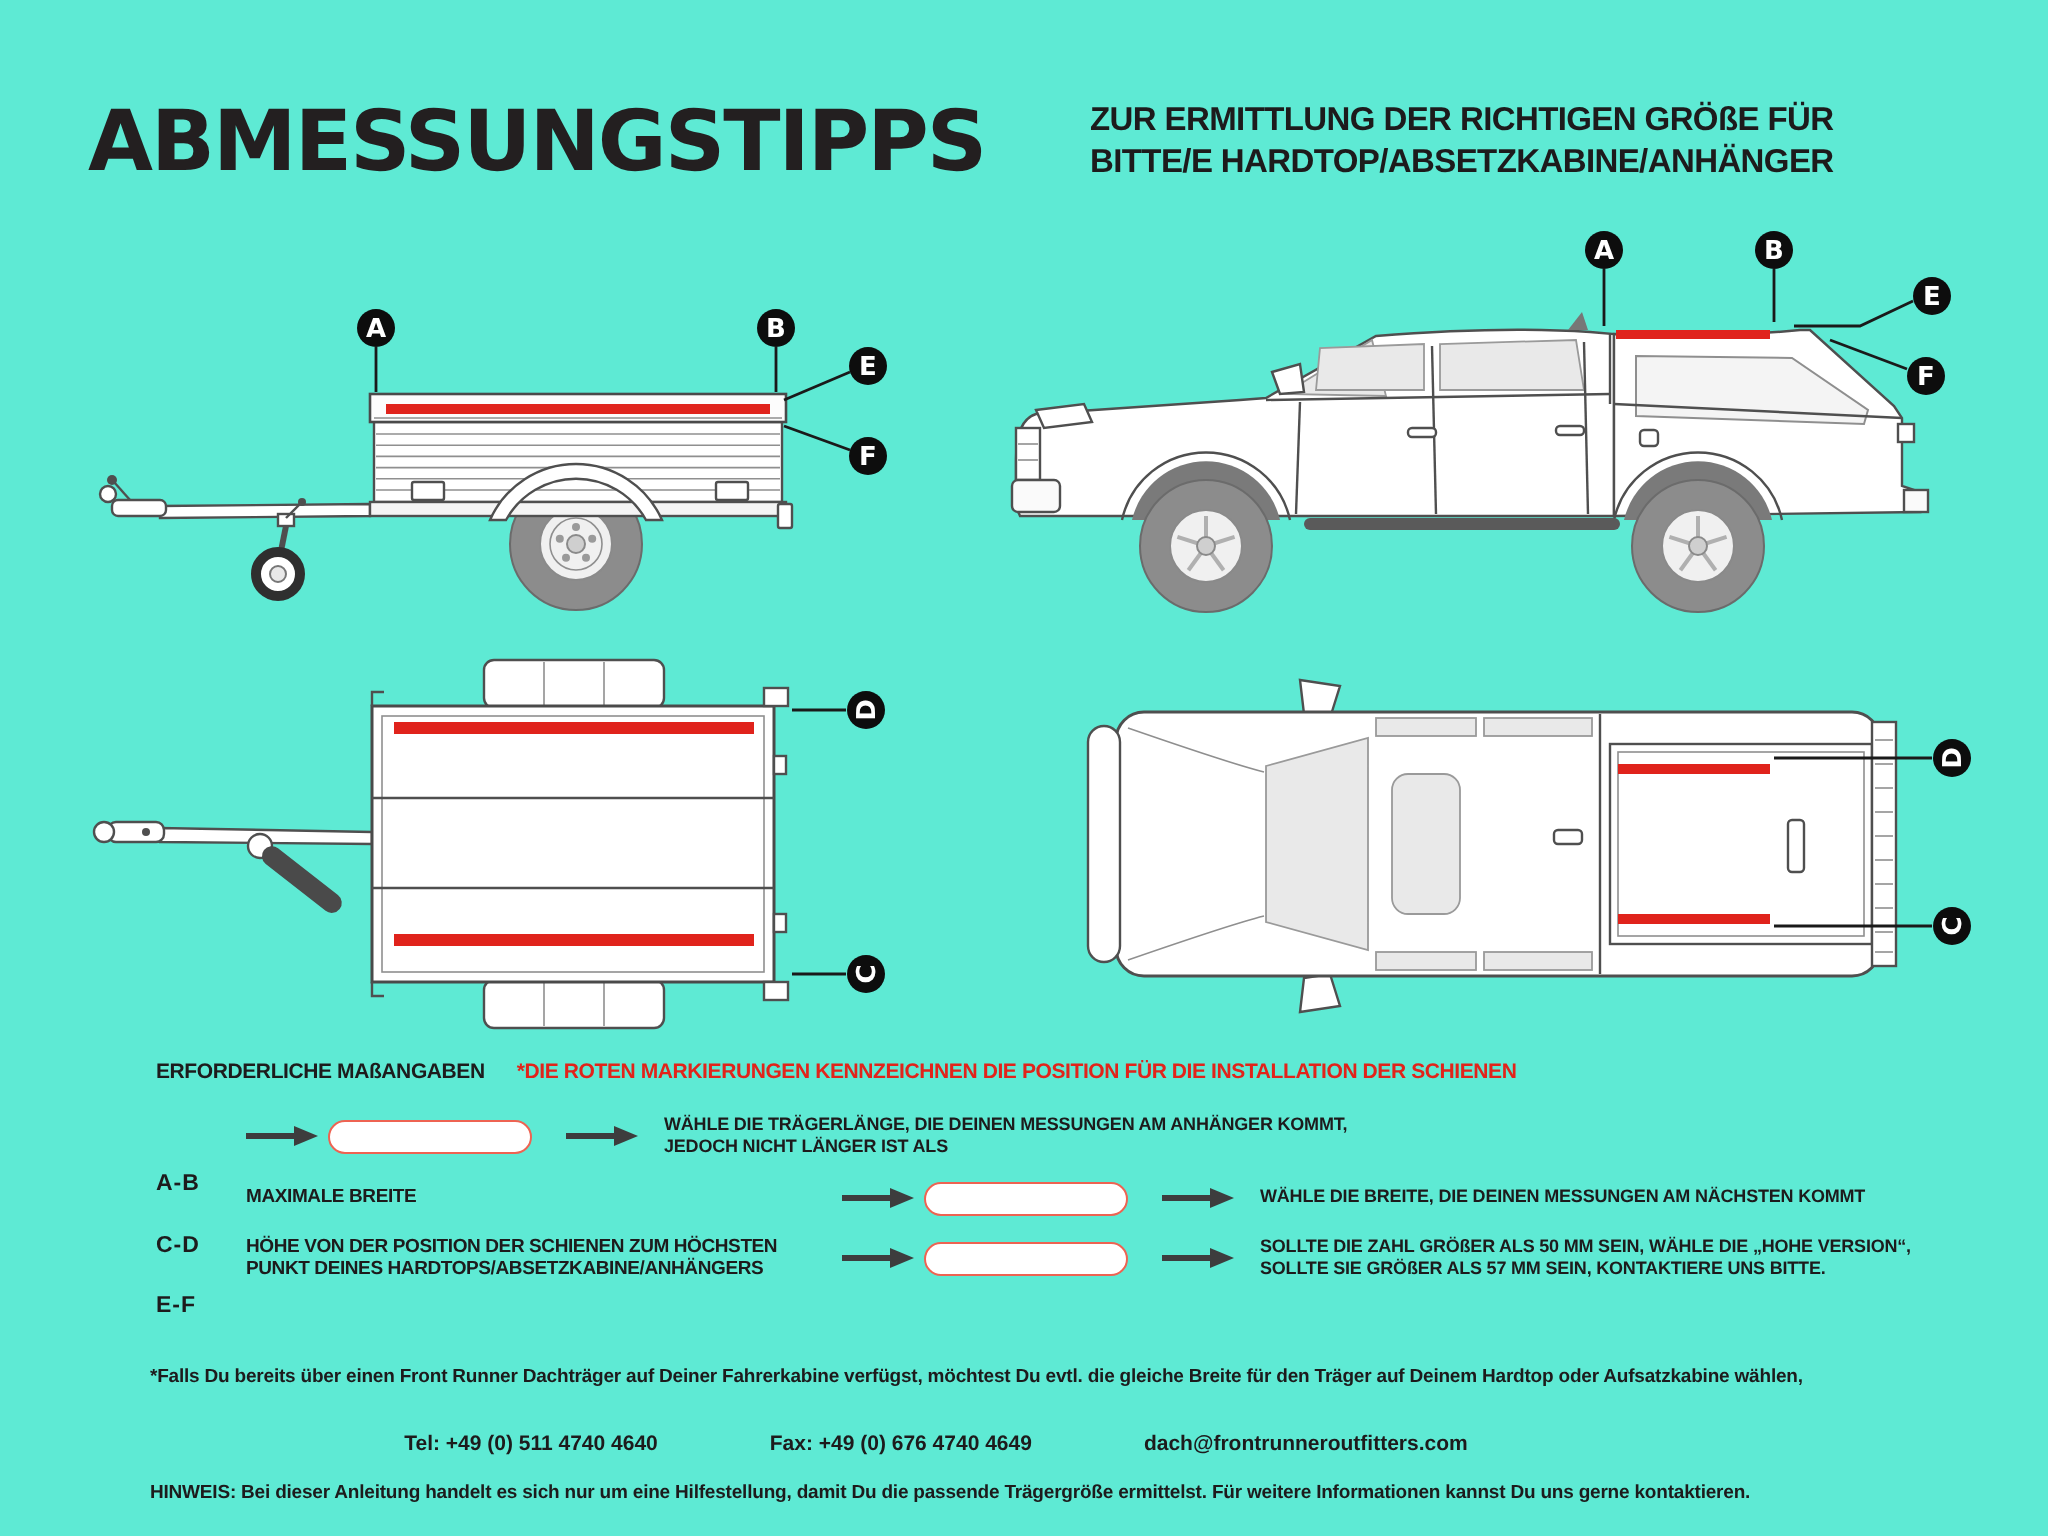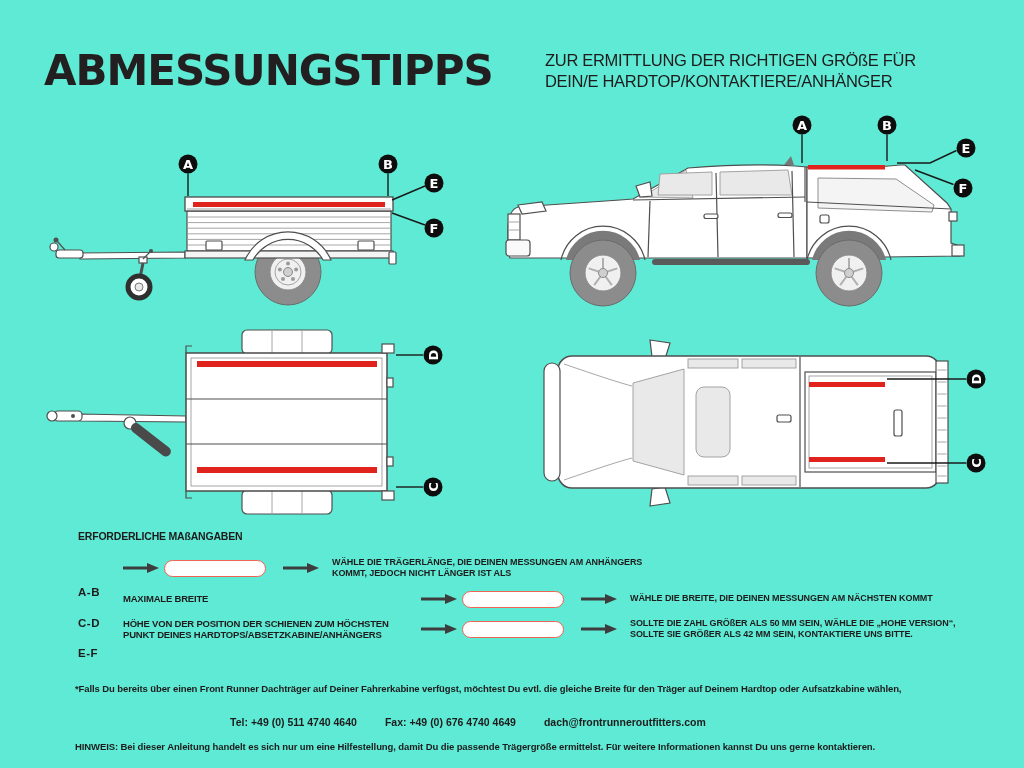--- a/index.html
+++ b/index.html
@@ -1,35 +1,35 @@
 <!DOCTYPE html>
 <html><head>
 <meta charset="utf-8">
 <style>
   html,body{margin:0;padding:0;background:#ffffff;}
   .sheet{position:relative;width:1024px;height:768px;background:#5eead4;overflow:hidden;
          font-family:"Liberation Sans",sans-serif;color:#1d1b1c;}
   .abs{position:absolute;}
   .title{left:44px;top:46px;font-family:"DejaVu Sans",sans-serif;font-weight:800;
          font-size:42px;letter-spacing:-1px;color:#231f20;}
-  .subtitle{left:545px;top:50px;font-weight:400;font-size:16.5px;line-height:21px;
+  .subtitle{left:545px;top:50px;font-weight:700;font-size:16.5px;line-height:21px;
             letter-spacing:-0.3px;color:#1d1b1c;}
   .sec-line{left:78px;top:530px;display:flex;gap:16px;align-items:flex-end;}
   .sec-head{font-weight:700;font-size:10.5px;letter-spacing:-0.2px;}
   .red-note{font-weight:700;font-size:10.5px;letter-spacing:-0.2px;color:#e2231a;}
   .mrow{left:78px;display:flex;align-items:center;}
   .c-key{width:45px;font-weight:700;font-size:11.5px;letter-spacing:0.5px;margin-top:47px;}
   .c-desc{width:298px;font-weight:700;font-size:9.5px;line-height:11.5px;letter-spacing:-0.2px;}
   .c-arrow{width:36px;flex:none;margin-right:5px;display:flex;align-items:center;}
   .c-field{width:100px;height:15px;flex:none;border:1.6px solid #ee6352;border-radius:9px;
            background:#fff;margin-right:17px;font-size:9px;text-align:center;}
   .c-instr{width:345px;margin-left:8px;font-weight:700;font-size:9px;line-height:11.5px;letter-spacing:-0.1px;}
   .foot{left:75px;font-weight:700;font-size:9.5px;line-height:13px;letter-spacing:-0.1px;margin-top:28px;}
   .foot .ind{padding-left:6px;}
-  .contact{left:0;top:716px;width:936px;display:flex;justify-content:center;gap:28px;
+  .contact{left:0;top:716px;width:936px;display:flex;justify-content:center;gap:56px;
            font-weight:700;font-size:10.5px;}
   
   .ln{stroke:#4f4f4f;stroke-width:1.2;fill:none;}
   .lnf{stroke:#4f4f4f;stroke-width:1.2;fill:#ffffff;}
   .lnt{stroke:#8f8f8f;stroke-width:0.8;fill:none;}
   .glass{fill:#e9e9e9;stroke:#9a9a9a;stroke-width:0.9;}
   .glass2{fill:#f4f4f4;stroke:#8f8f8f;stroke-width:1;}
   .tire{fill:#8c8c8c;stroke:#6b6b6b;stroke-width:1;}
   .rim{fill:#f0f0f0;stroke:#8a8a8a;stroke-width:1;}
   .well{fill:#7a7a7a;}
@@ -39,21 +39,21 @@
   .lblt{fill:#ffffff;font-family:"DejaVu Sans",sans-serif;font-weight:700;font-size:13px;text-anchor:middle;}
 </style>
 </head>
 <body>
 
 <div class="sheet">
 
   <div class="abs title">ABMESSUNGSTIPPS</div>
   <div class="abs subtitle">
     <div>ZUR ERMITTLUNG DER RICHTIGEN GRÖßE FÜR</div>
-    <div>DEIN/E HARDTOP/KONTAKTIERE/ANHÄNGER</div>
+    <div>BITTE/E HARDTOP/ABSETZKABINE/ANHÄNGER</div>
   </div>
 
   <svg class="abs" style="left:40px;top:135px" width="420" height="190" viewBox="0 0 420 190">
 
     <polygon class="lnf" points="145,117 40,118 40,124 145,123"></polygon>
     <rect class="lnf" x="16" y="115" width="27" height="8" rx="3"></rect>
     <circle class="lnf" cx="14" cy="112" r="4"></circle>
     <line class="ln" x1="25" y1="115" x2="17" y2="106"></line>
       <circle cx="16" cy="105" r="2.5" fill="#4f4f4f"></circle>
 
@@ -295,38 +295,39 @@
     </g>
     <g>
       <line class="leader" x1="387" y1="133" x2="466" y2="133"></line>
       <circle class="lblc" cx="476" cy="133" r="9.5"></circle>
       <text class="lblt" x="476" y="137.5" transform="rotate(-90 476 133)">C</text>
     </g>
   </svg>
 
   <div class="abs sec-line">
     <span class="sec-head">ERFORDERLICHE MAßANGABEN</span>
+    <span class="red-note">*DIE ROTEN MARKIERUNGEN KENNZEICHNEN DIE POSITION FÜR DIE INSTALLATION DER SCHIENEN</span>
   </div>
 
   <div class="abs mrow" style="top:553px;height:30px">
     <span class="c-key">A-B</span>
     <span class="c-arrow">
       <svg width="36" height="12" viewBox="0 0 36 12">
           <line x1="0" y1="6" x2="25" y2="6" stroke="#3d3d3d" stroke-width="3"></line>
           <polygon points="24,1 36,6 24,11" fill="#3d3d3d"></polygon>
         </svg>
     </span>
     <span class="c-field"></span>
     <span class="c-arrow">
       <svg width="36" height="12" viewBox="0 0 36 12">
           <line x1="0" y1="6" x2="25" y2="6" stroke="#3d3d3d" stroke-width="3"></line>
           <polygon points="24,1 36,6 24,11" fill="#3d3d3d"></polygon>
         </svg>
     </span>
-    <span class="c-instr">WÄHLE DIE TRÄGERLÄNGE, DIE DEINEN MESSUNGEN AM ANHÄNGERS KOMMT, JEDOCH NICHT LÄNGER IST ALS</span>
+    <span class="c-instr">WÄHLE DIE TRÄGERLÄNGE, DIE DEINEN MESSUNGEN AM ANHÄNGER KOMMT, JEDOCH NICHT LÄNGER IST ALS</span>
   </div>
 
   <div class="abs mrow" style="top:586px;height:26px">
     <span class="c-key">C-D</span>
     <span class="c-desc">MAXIMALE BREITE</span>
     <span class="c-arrow">
       <svg width="36" height="12" viewBox="0 0 36 12">
           <line x1="0" y1="6" x2="25" y2="6" stroke="#3d3d3d" stroke-width="3"></line>
           <polygon points="24,1 36,6 24,11" fill="#3d3d3d"></polygon>
         </svg>
@@ -350,21 +351,21 @@
           <polygon points="24,1 36,6 24,11" fill="#3d3d3d"></polygon>
         </svg>
     </span>
     <span class="c-field"></span>
     <span class="c-arrow">
       <svg width="36" height="12" viewBox="0 0 36 12">
           <line x1="0" y1="6" x2="25" y2="6" stroke="#3d3d3d" stroke-width="3"></line>
           <polygon points="24,1 36,6 24,11" fill="#3d3d3d"></polygon>
         </svg>
     </span>
-    <span class="c-instr">SOLLTE DIE ZAHL GRÖßER ALS 50 MM SEIN, WÄHLE DIE „HOHE VERSION“, SOLLTE SIE GRÖßER ALS 42 MM SEIN, KONTAKTIERE UNS BITTE.</span>
+    <span class="c-instr">SOLLTE DIE ZAHL GRÖßER ALS 50 MM SEIN, WÄHLE DIE „HOHE VERSION“, SOLLTE SIE GRÖßER ALS 57 MM SEIN, KONTAKTIERE UNS BITTE.</span>
   </div>
 
   <div class="abs foot" style="top:654px;width:880px">
     <div>*Falls Du bereits über einen Front Runner Dachträger auf Deiner Fahrerkabine verfügst, möchtest Du evtl. die gleiche Breite für den Träger auf Deinem Hardtop oder Aufsatzkabine wählen,</div>
   </div>
   <div class="abs foot" style="top:712px;width:900px">HINWEIS: Bei dieser Anleitung handelt es sich nur um eine Hilfestellung, damit Du die passende Trägergröße ermittelst. Für weitere Informationen kannst Du uns gerne kontaktieren.</div>
 
   <div class="abs contact">
     <span>Tel: +49 (0) 511 4740 4640</span>
     <span>Fax: +49 (0) 676 4740 4649</span>

